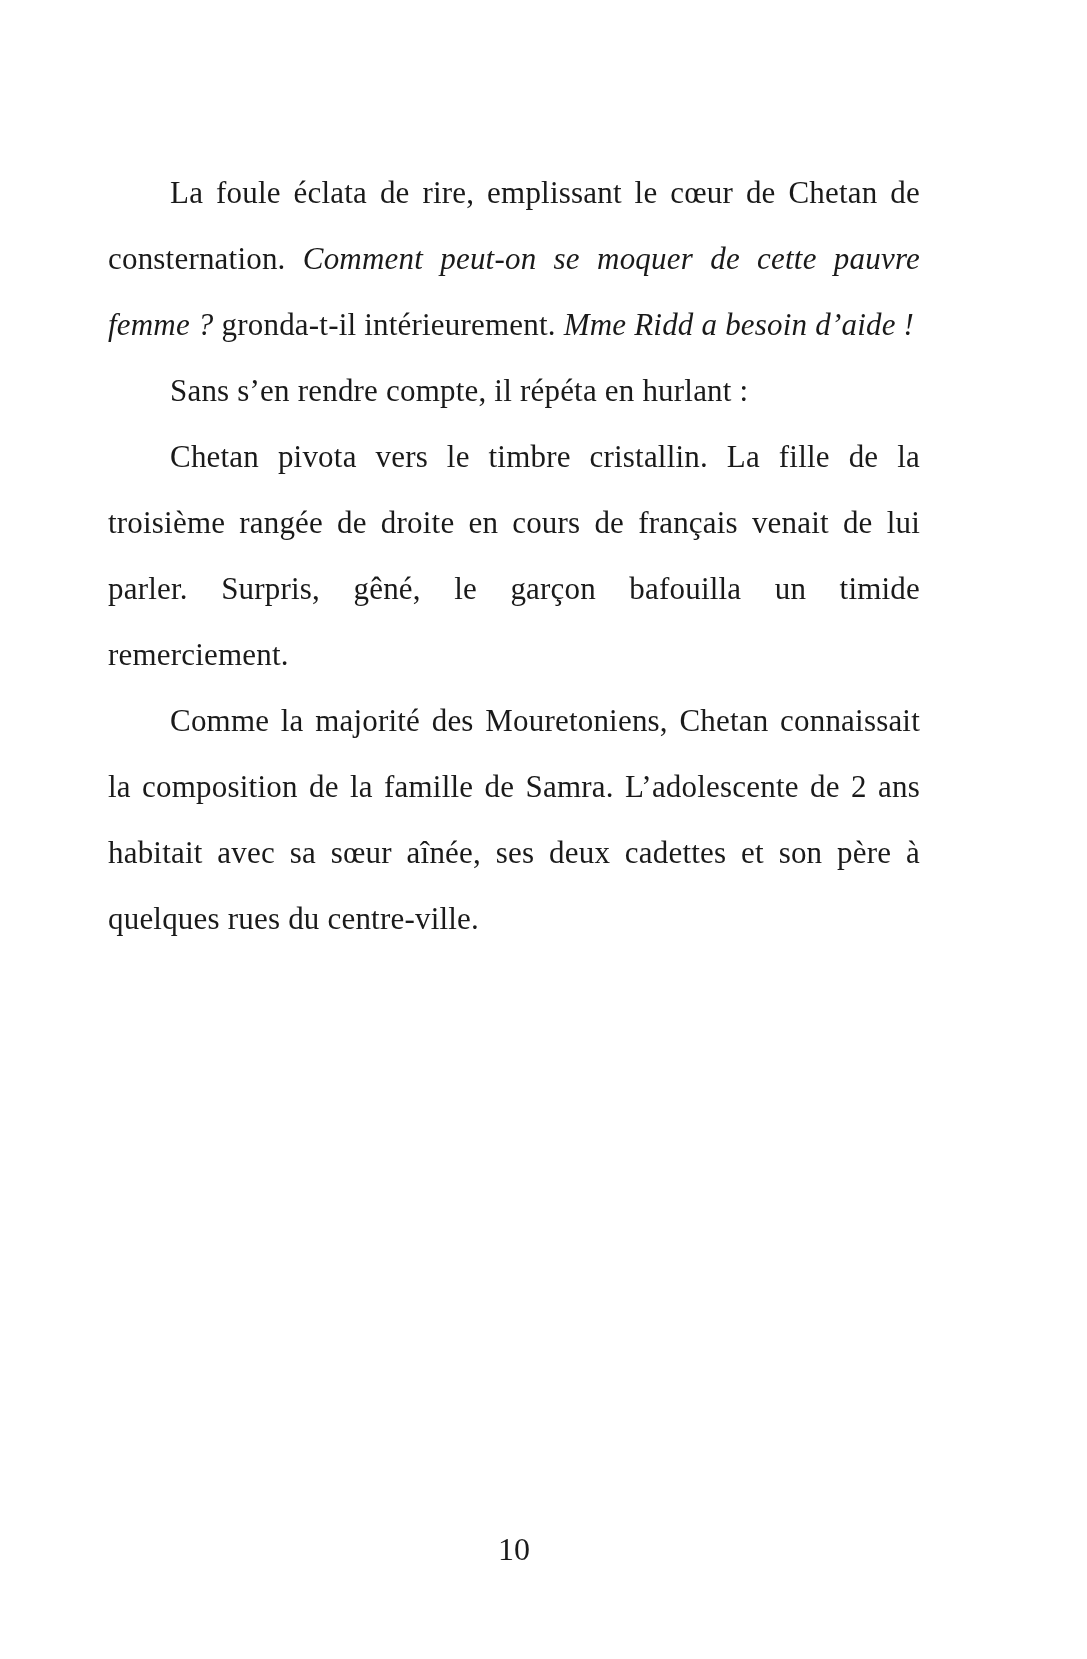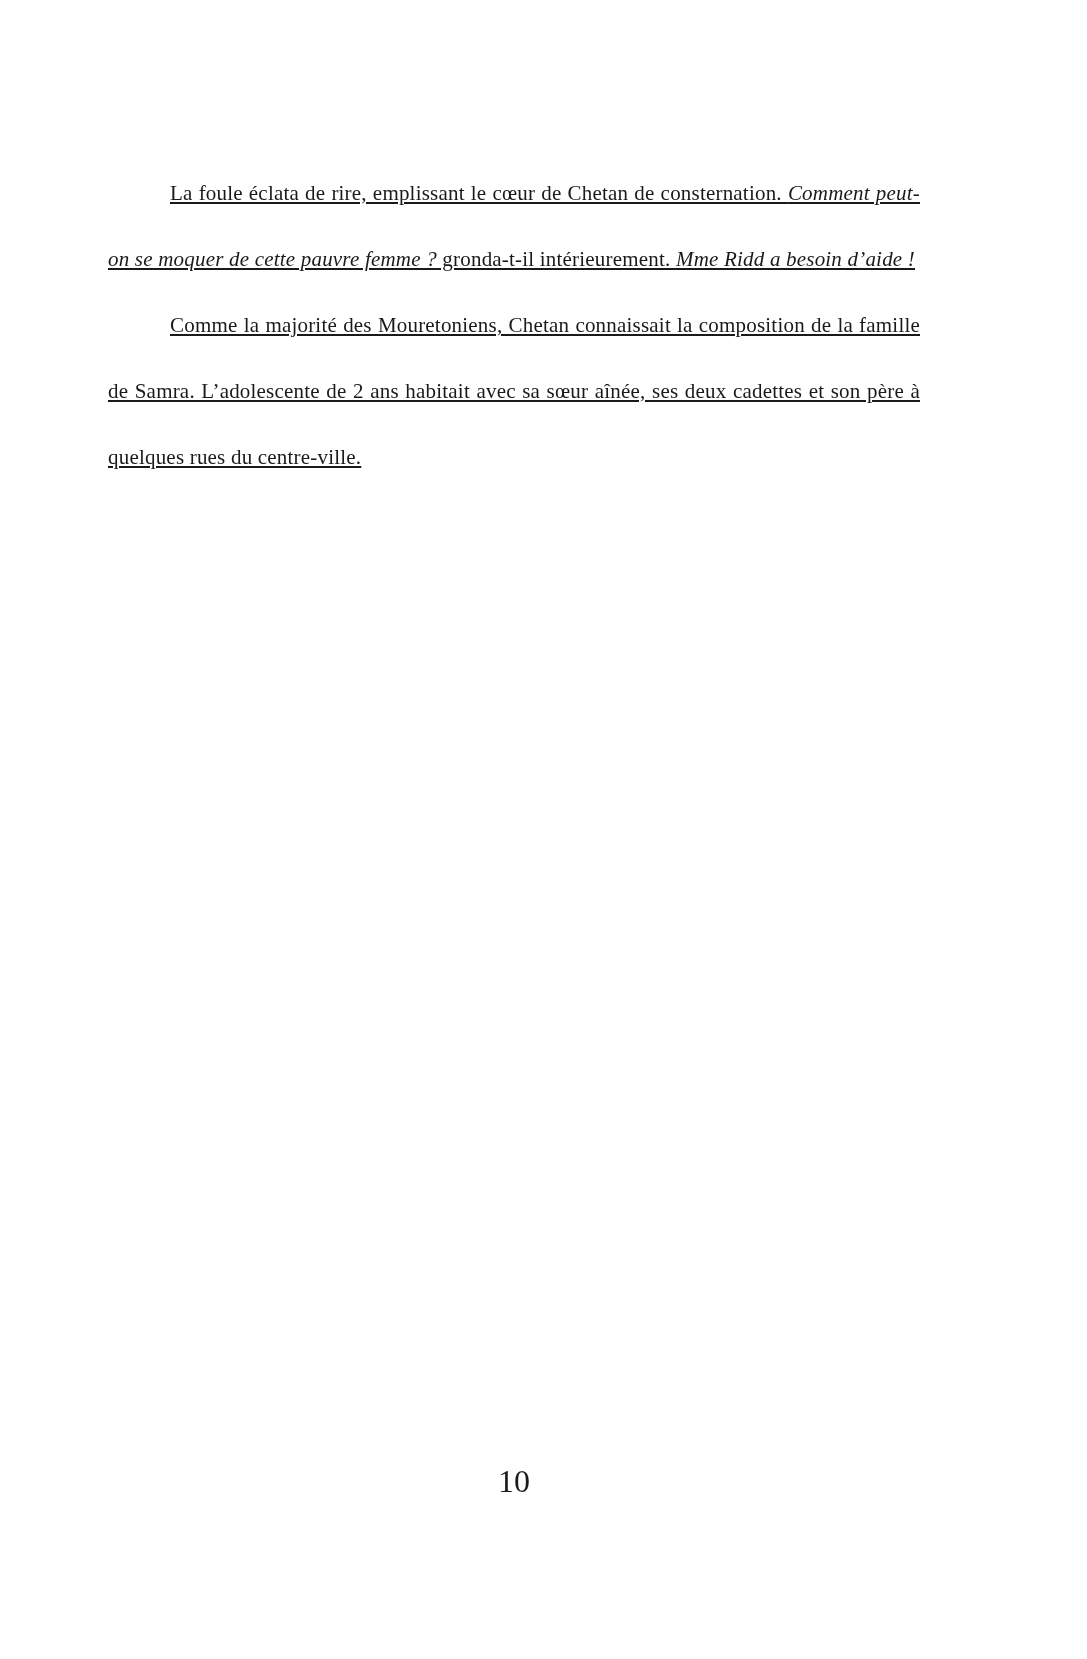--- a/index.html
+++ b/index.html
@@ -20,47 +20,48 @@
     width: 1087px;
     height: 1659px;
     background: #ffffff;
   }
   .body-text {
     position: absolute;
     top: 160px;
     left: 108px;
     width: 812px;
     color: #1a1a1a;
-    font-size: 21px;
+    font-size: 31px;
     line-height: 66px;
     text-align: justify;
     letter-spacing: 0.2px;
-    text-decoration: underline;
   }
   .body-text p {
     margin: 0;
     padding: 0;
     text-indent: 62px;
   }
   .body-text .italic {
     font-style: italic;
   }
   .page-number {
     position: absolute;
-    top: 1448px;
+    top: 1516px;
     left: 108px;
     width: 812px;
     color: #1a1a1a;
     font-size: 32px;
     line-height: 66px;
     text-align: center;
   }
 </style>
 </head>
 <body style="background: rgb(255, 255, 255);">
 
 <div class="book-page">
   <div class="body-text" style="color: rgb(26, 26, 26);">
       <p><span>La foule éclata de rire, emplissant le cœur de Chetan de consternation. </span><span class="italic">Comment peut-on se moquer de cette pauvre femme&nbsp;?</span><span> gronda-t-il intérieurement. </span><span class="italic">Mme Ridd a besoin d’aide&nbsp;!</span></p>
+      <p><span>Sans s’en rendre compte, il répéta en hurlant&nbsp;:</span></p>
+      <p><span>Chetan pivota vers le timbre cristallin. La fille de la troisième rangée de droite en cours de français venait de lui parler. Surpris, gêné, le garçon bafouilla un timide remerciement.</span></p>
       <p><span>Comme la majorité des Mouretoniens, Chetan connaissait la composition de la famille de Samra. L’adolescente de 2 ans habitait avec sa sœur aînée, ses deux cadettes et son père à quelques rues du centre-ville.</span></p>
     </div>
   <div class="page-number" style="color: rgb(26, 26, 26);">10</div>
 </div>
 
 </body></html>

